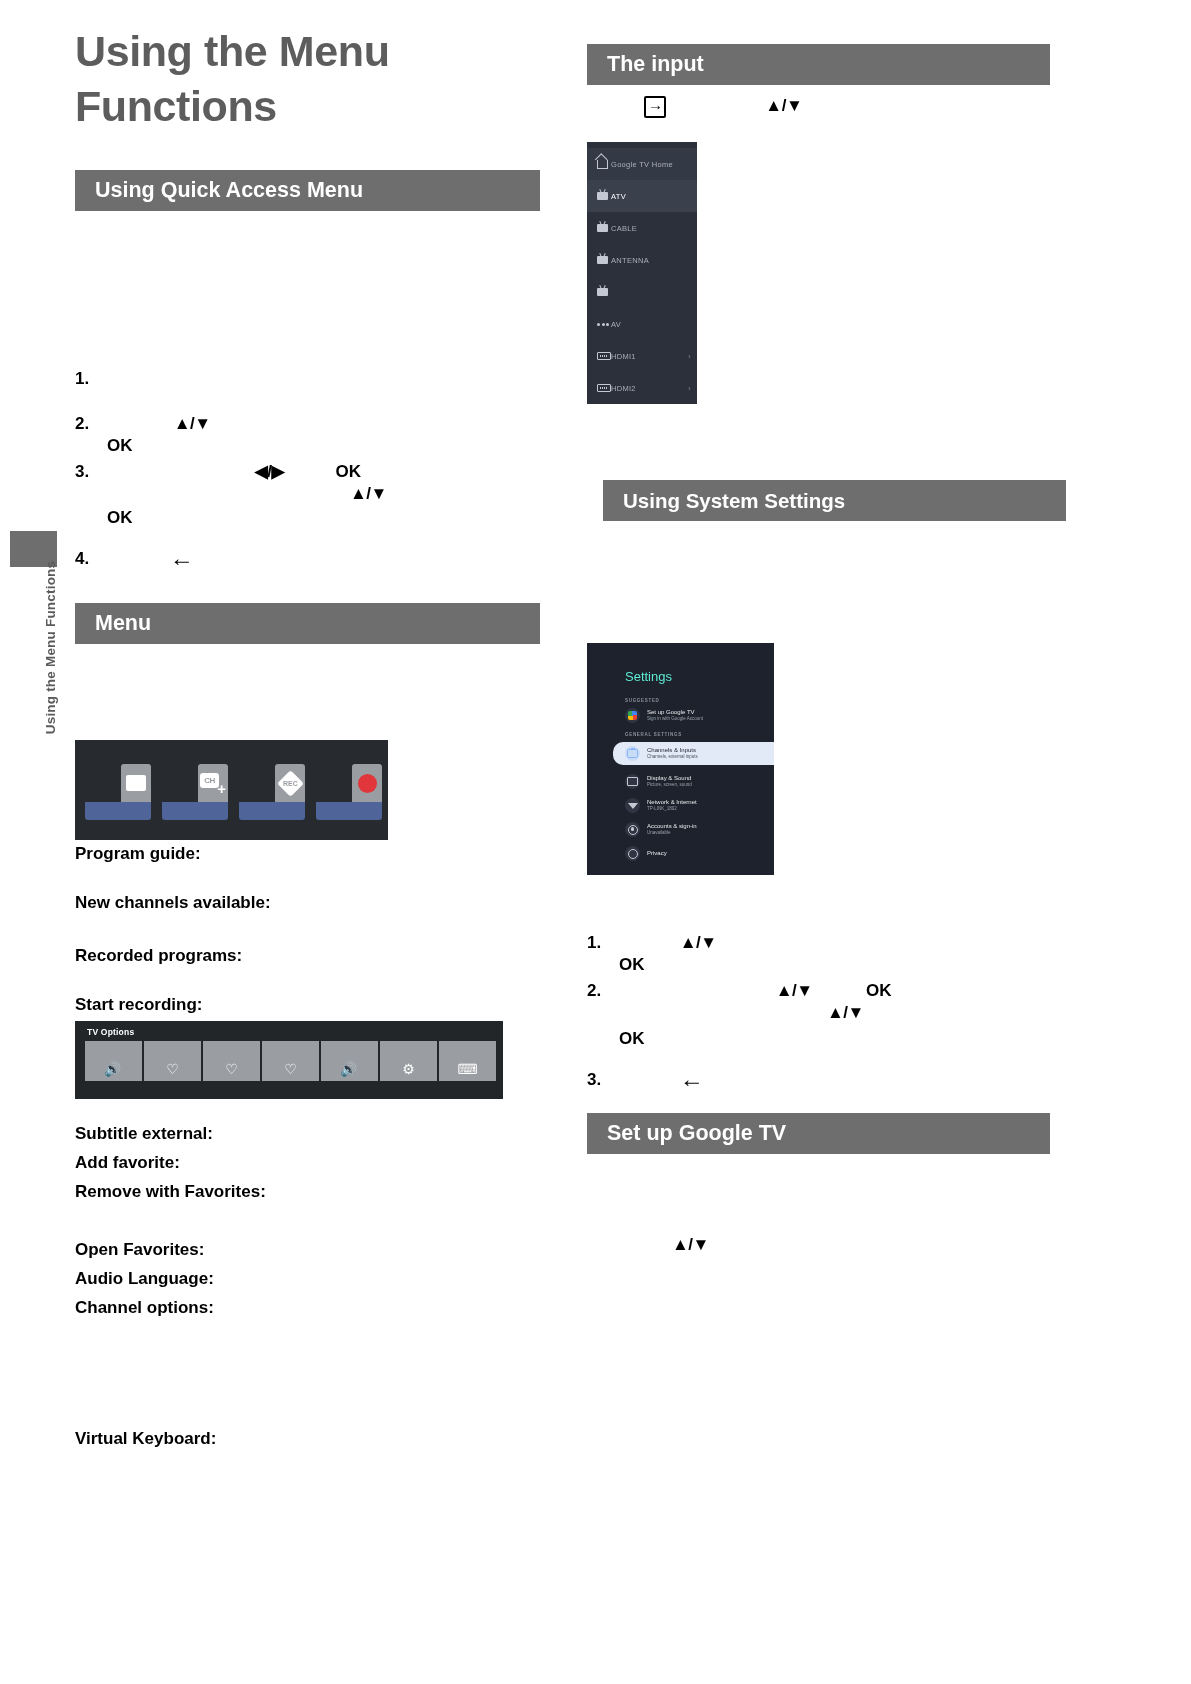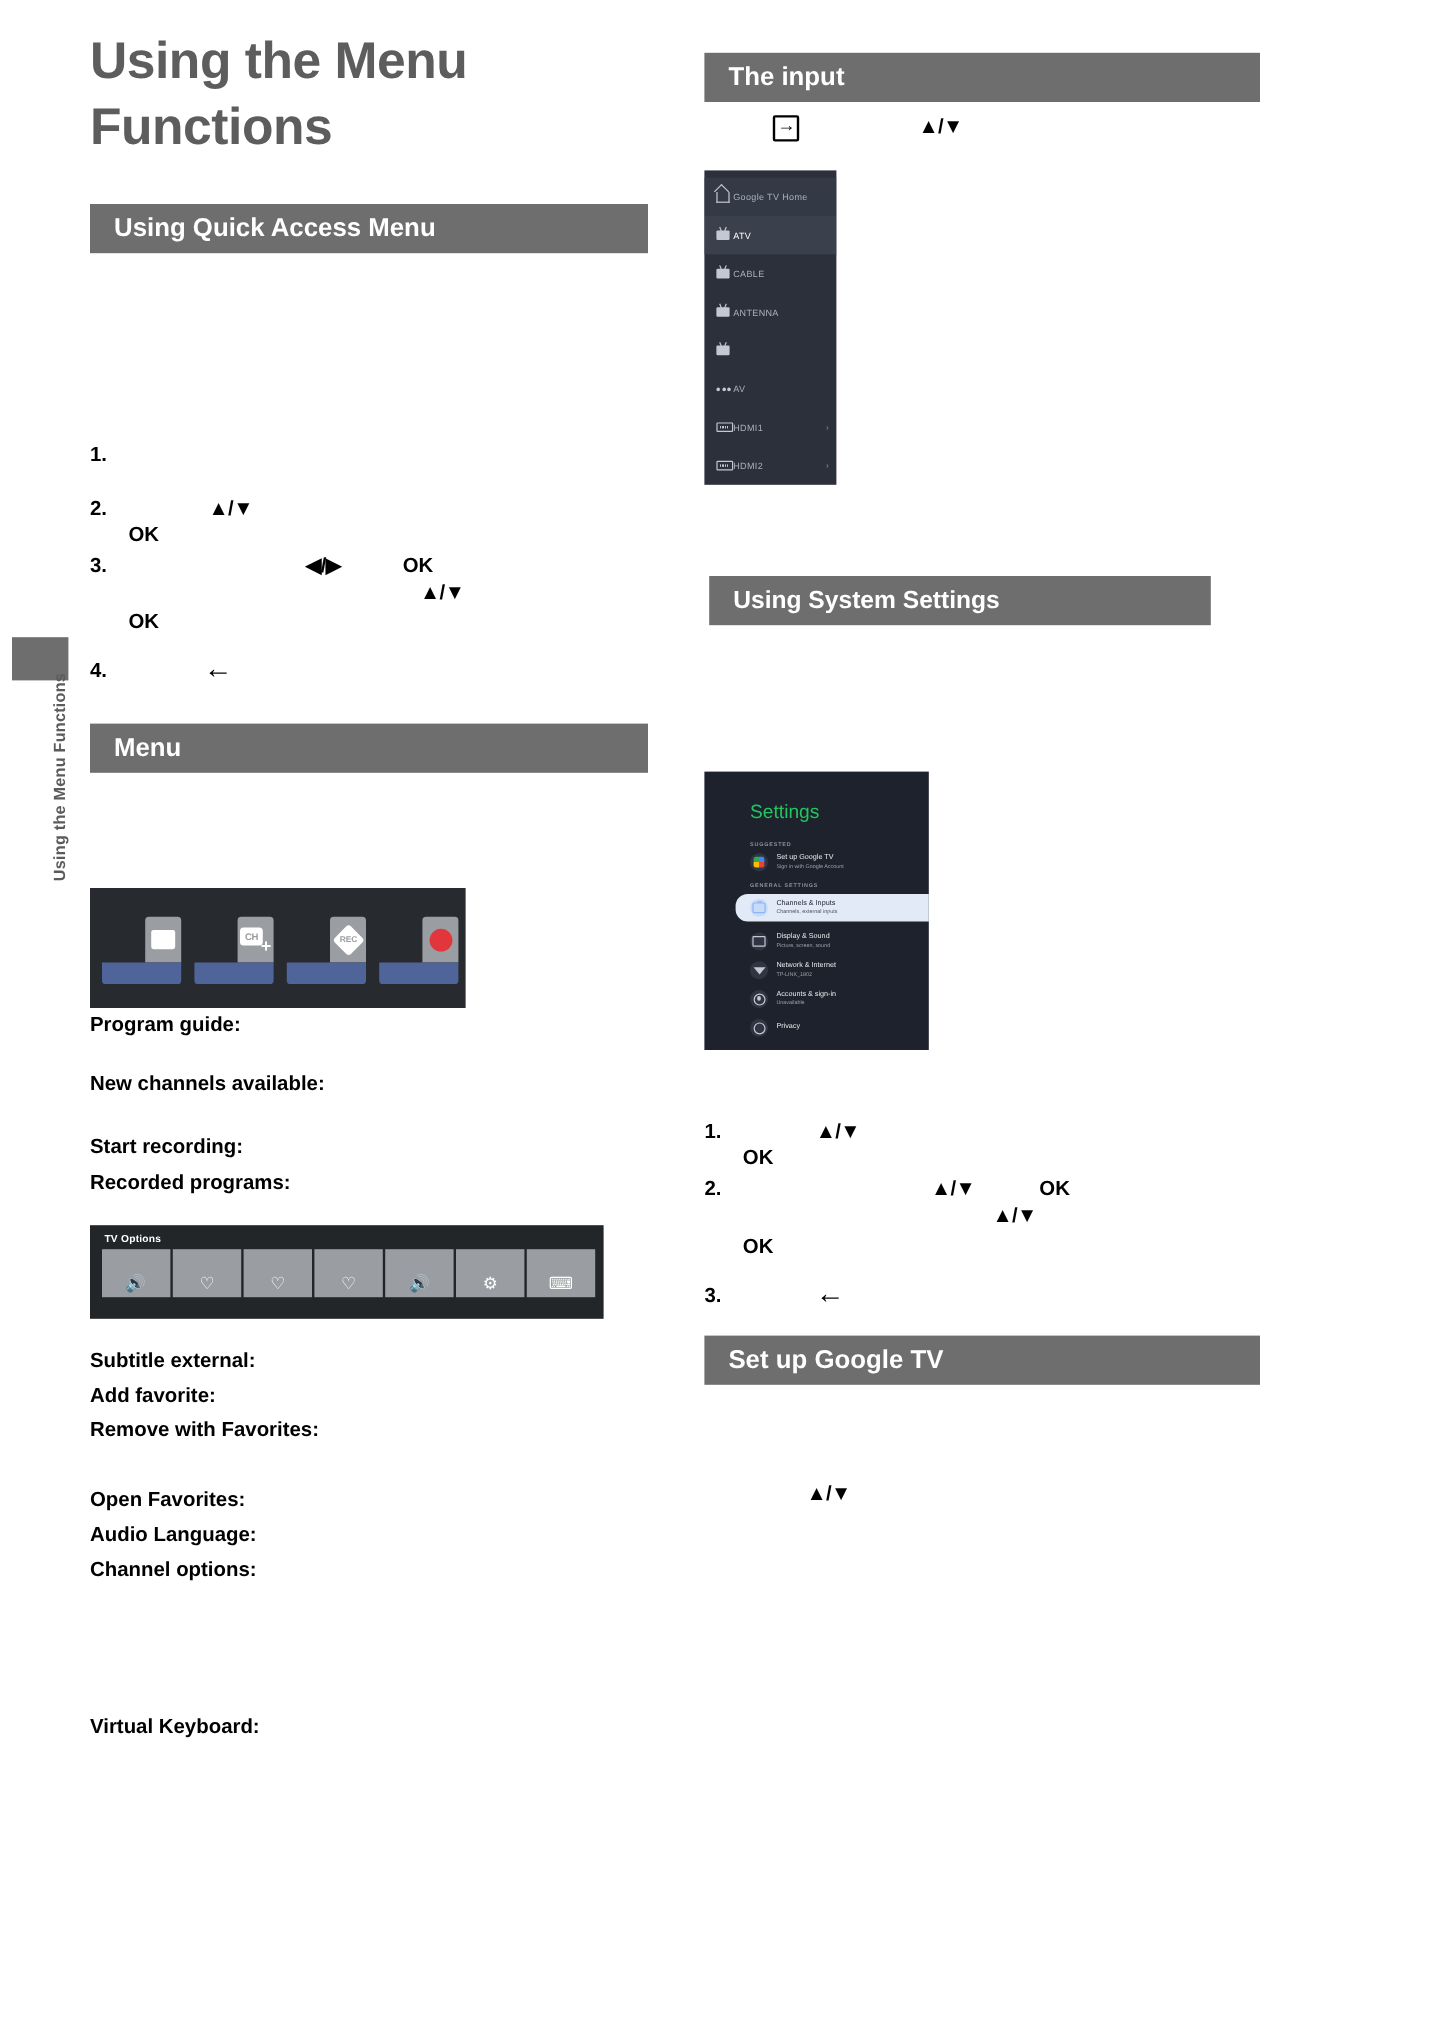--- a/index.html
+++ b/index.html
@@ -141,21 +141,21 @@
   .g-hdmi em{
     display:block;width:8px;height:2px;
     background:repeating-linear-gradient(90deg,#c3c8d2 0 1px,transparent 1px 2px);
   }
 
   
   .settings-widget{
     width:187px;height:232px;background:#1d222c;position:relative;
     box-sizing:border-box;padding:26px 0 0 38px;overflow:hidden;
   }
-  .st-title{color:#22c55e;font-size:16px;margin-bottom:14px;}
+  .st-title{color:#5eead4;font-size:13px;margin-bottom:14px;}
   .st-sec{color:#8b919c;font-size:4.5px;font-weight:bold;letter-spacing:.7px;margin-bottom:5px;}
   .st-row{display:flex;align-items:center;gap:7px;margin-bottom:9px;}
   .st-ic{
     width:15px;height:15px;border-radius:50%;background:#2f3542;flex:none;
     display:flex;align-items:center;justify-content:center;
   }
   .st-tx1{color:#e8eaed;font-size:6px;line-height:1.25;}
   .st-tx2{color:#9aa0ab;font-size:4.5px;line-height:1.25;}
   .st-row.highlight{
     background:#e3eaf7;border-radius:10px;margin-left:-12px;
@@ -275,22 +275,22 @@
               <div class="ic-reddot"></div>
             </div>
           <div class="bot"></div>
         </div>
       </div>
     </div>
 
     <div style="position:absolute;top:845px;left:0;width:465px;">
       <div class="term" style="height:49px;">Program guide:</div>
       <div class="term" style="height:53px;">New channels available:</div>
+      <div class="term" style="height:49px;">Recorded programs:</div>
       <div class="term" style="height:30px;">Start recording:</div>
-      <div class="term" style="height:49px;">Recorded programs:</div>
     </div>
 
     <div class="tvo-widget" style="position:absolute;top:1021px;left:0;">
       <div class="tvo-title">TV Options</div>
       <div class="tvo-row">
         <div class="tvo-tile">
           <span class="tvo-glyph">🔊</span>
           </div>
         <div class="tvo-tile">
           <span class="tvo-glyph">♡</span>
@@ -401,21 +401,21 @@
             <span class="g-hdmi">
               <em></em>
             </span>
           </span>
         <span class="inp-label">HDMI2</span>
         <span class="inp-chev">›</span>
       </div>
 
     </div>
 
-    <div class="bar h2s" style="position:absolute;top:480px;left:4px;width:418px;">Using System Settings</div>
+    <div class="bar h2s" style="position:absolute;top:480px;left:16px;width:463px;">Using System Settings</div>
 
     <div class="settings-widget" style="position:absolute;top:643px;left:0;">
       <div class="st-title">Settings</div>
 
       <div class="st-sec">SUGGESTED</div>
 
       <div class="st-row">
         <span class="st-ic">
             <i class="gg-logo"></i>
           </span>

